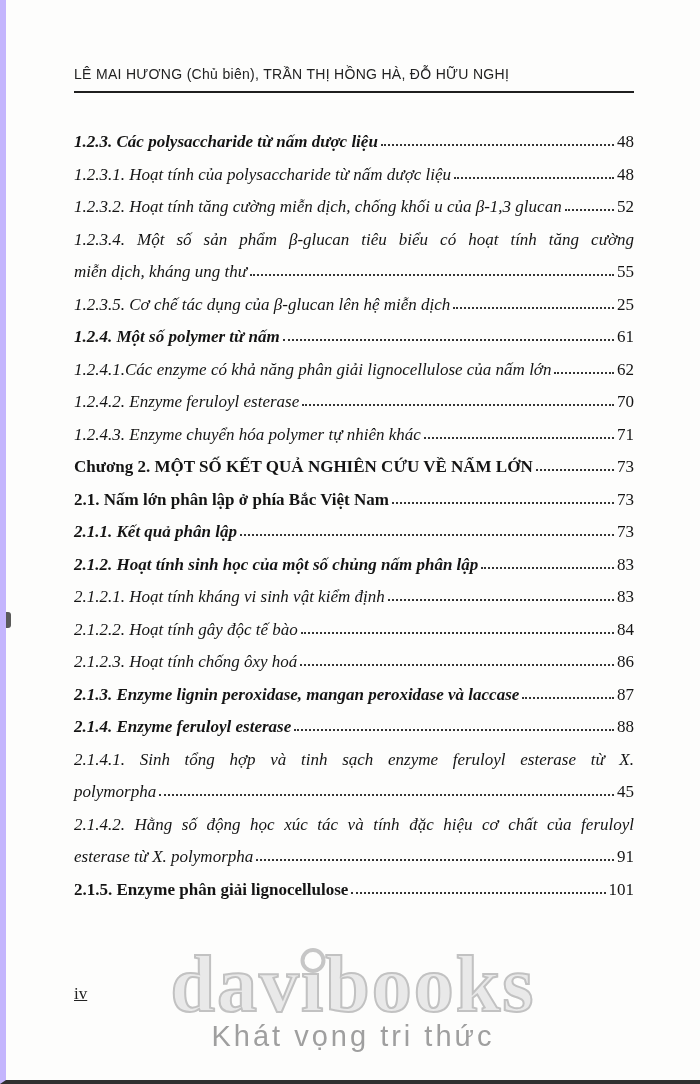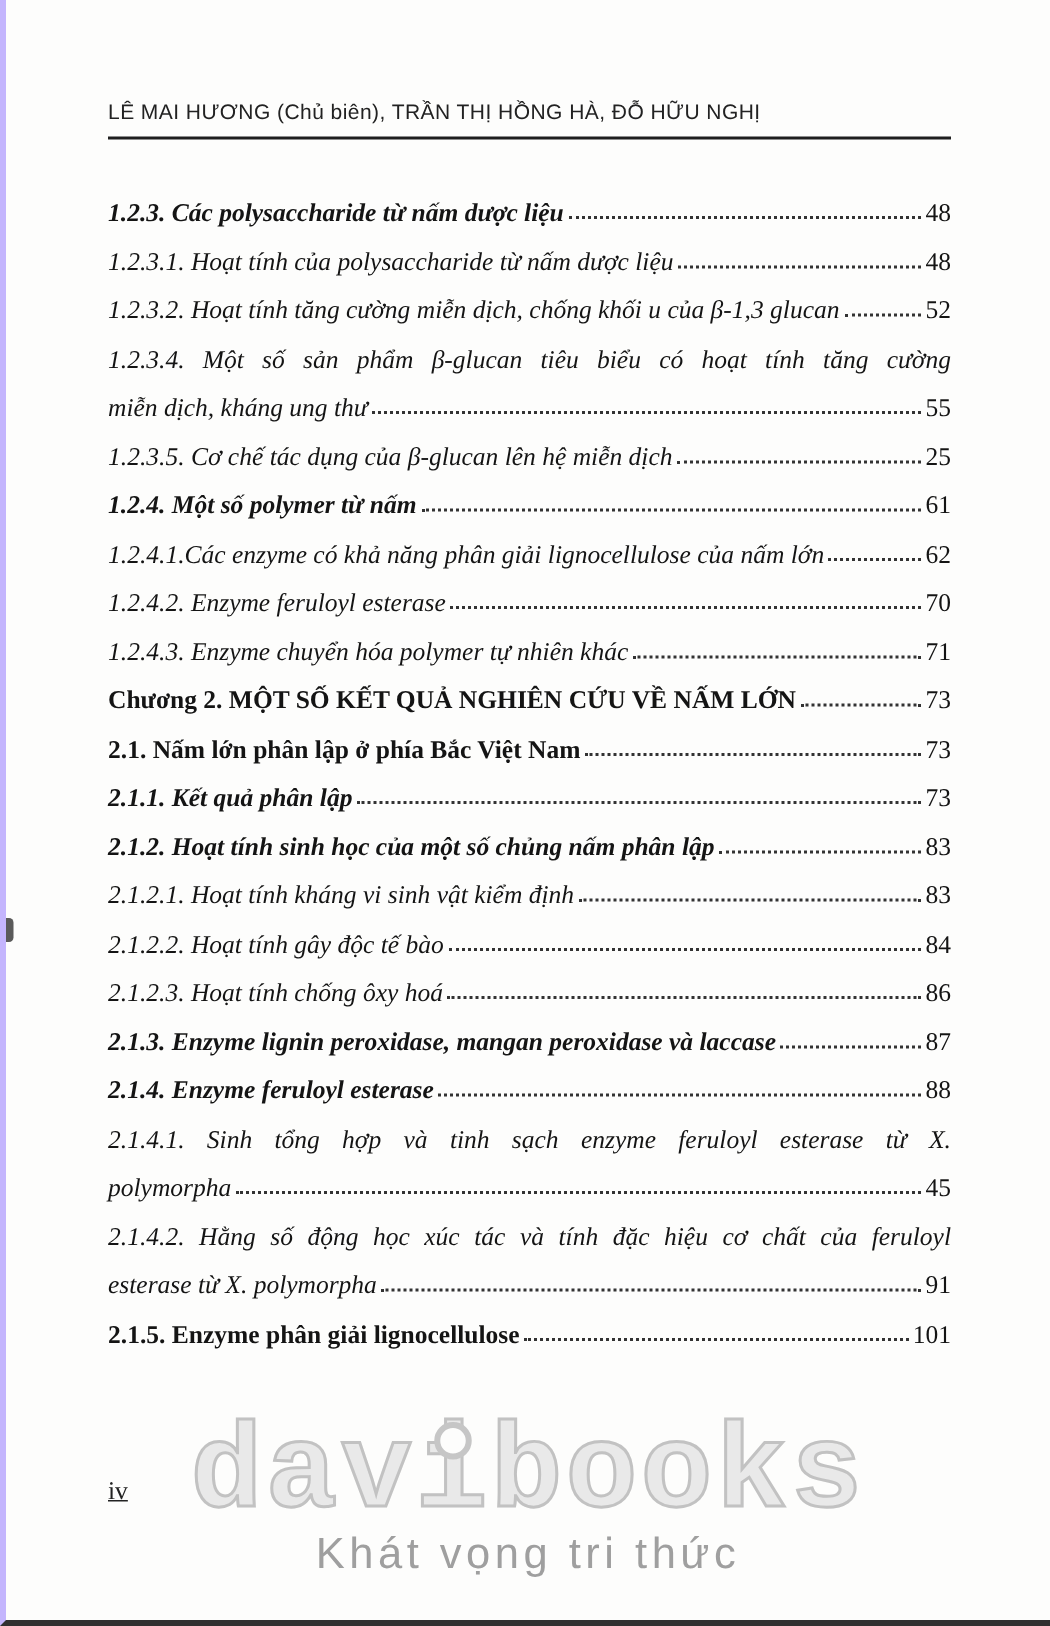--- a/index.html
+++ b/index.html
@@ -4,21 +4,21 @@
 <style>
   * { margin: 0; padding: 0; box-sizing: border-box; }
   html, body { width: 700px; height: 1084px; background: #ffffff; }
   body { font-family: "Liberation Serif", serif; color: #1b1b1b; }
 
   .page {
     position: relative;
     width: 700px;
     height: 1084px;
     background: #fdfdfc;
-    border-left: 4px solid #c4b5fd;
+    border-left: 6px solid #c4b5fd;
     border-bottom: 4px solid #303030;
     overflow: hidden;
   }
 
   
   .page-header {
     position: absolute;
     top: 66px;
     left: 68px;
     right: 66px;
@@ -82,21 +82,21 @@
   .watermark {
     position: absolute;
     left: 0;
     right: 0;
     top: 944px;
     text-align: center;
     z-index: 1;
     pointer-events: none;
   }
   .wm-logo {
-    font-family: Liberation Mono, monospace;
+    font-family: Liberation Serif, serif;
     font-size: 80px;
     font-weight: bold;
     line-height: 1.0;
     color: #e9e9e9;
     -webkit-text-stroke: 2px #c2c2c2;
     letter-spacing: 2px;
     white-space: nowrap;
   }
   .wm-i { position: relative; display: inline-block; }
   .wm-i::before {

